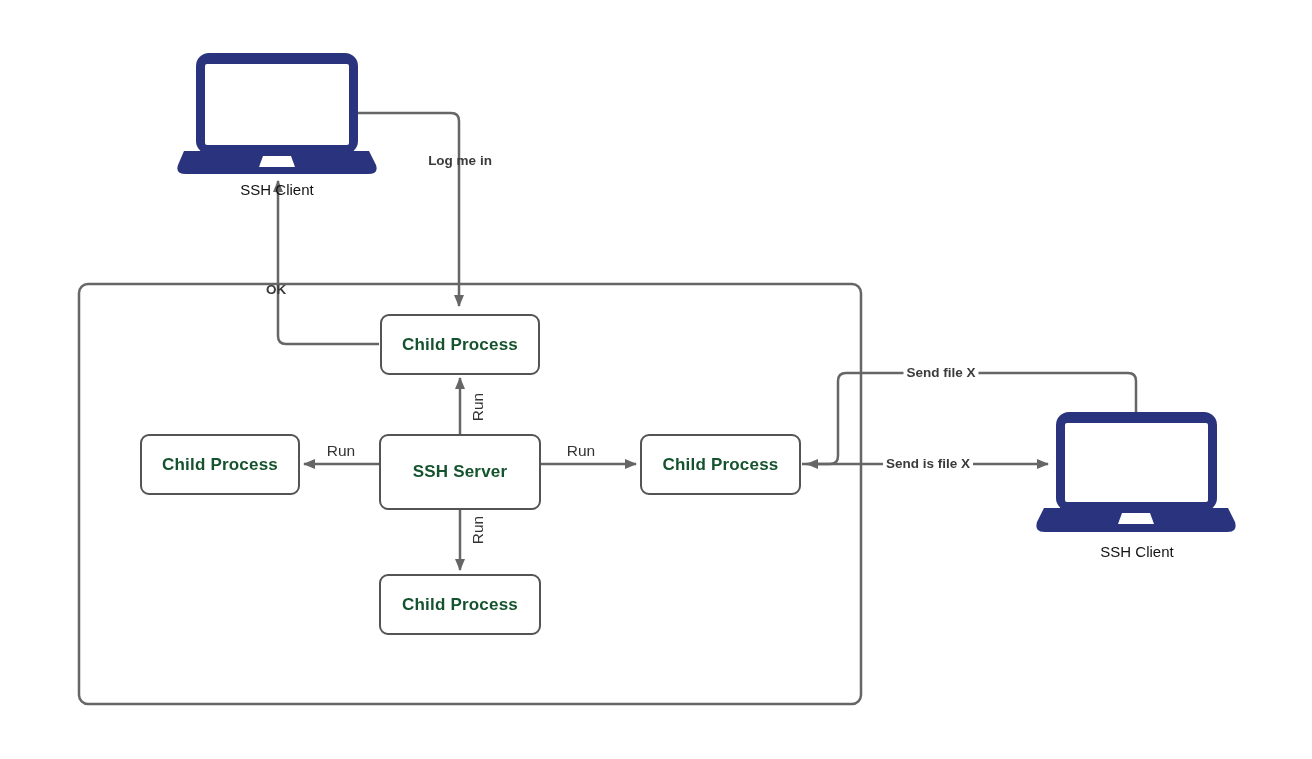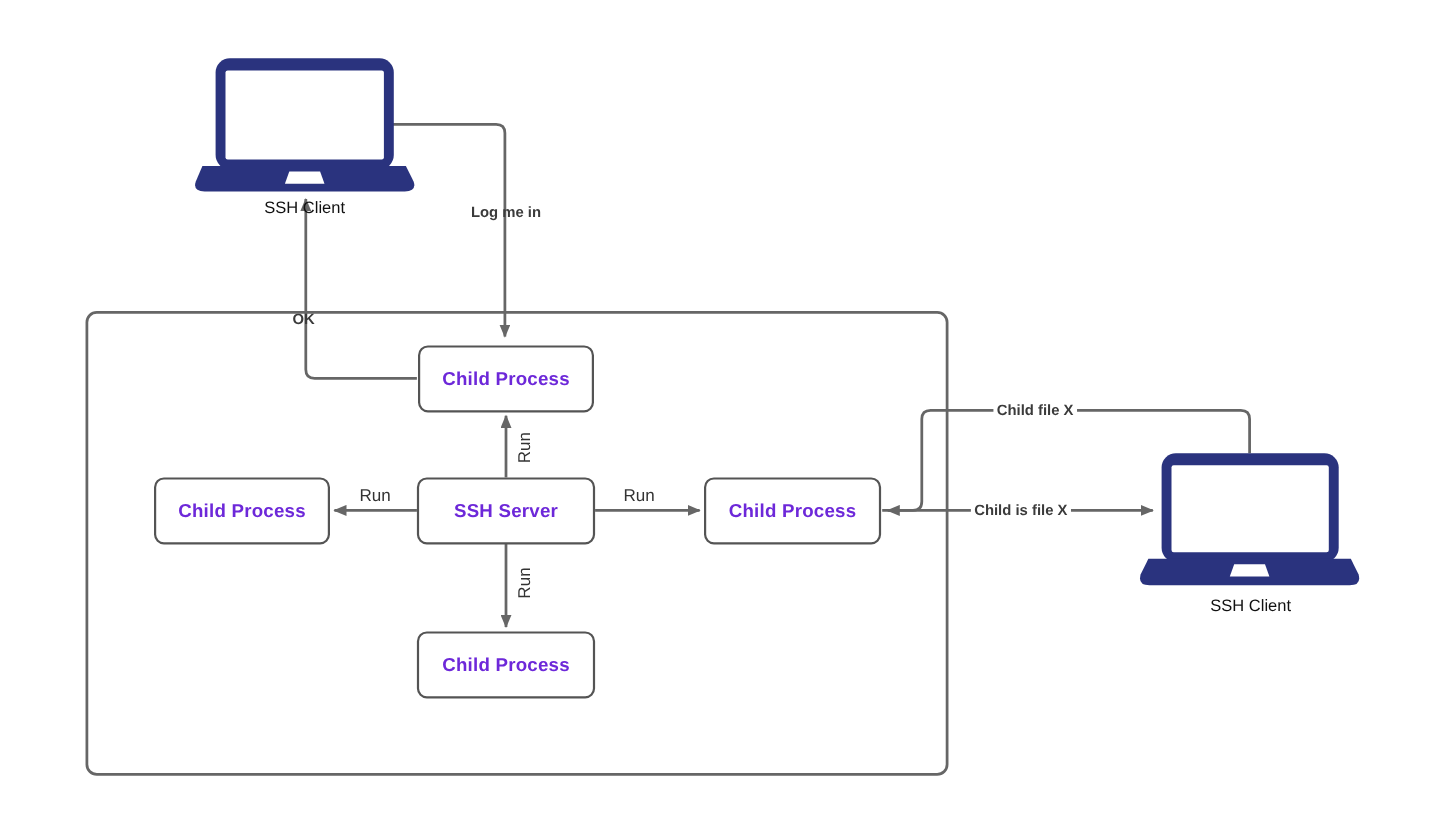--- a/index.html
+++ b/index.html
@@ -24,21 +24,21 @@
     position: absolute;
     box-sizing: border-box;
     background: #ffffff;
     border: 2.5px solid #545454;
     border-radius: 9px;
     display: flex;
     align-items: center;
     justify-content: center;
     font-weight: bold;
     font-size: 17px;
-    color: #6d28d9;
+    color: #14532d;
     letter-spacing: 0.2px;
   }
   .lbl {
     position: absolute;
     transform: translate(-50%, -50%);
     white-space: nowrap;
     line-height: 1;
   }
   .edge-lbl {
     font-weight: bold;
@@ -100,39 +100,39 @@
       <rect x="1065" y="423" width="143" height="79" rx="2" fill="#ffffff"></rect>
       <path d="M 1044 508 L 1228 508 L 1235 522 Q 1238 532 1227 532 L 1045 532 Q 1034 532 1037 522 Z" fill="#2a337e"></path>
       <path d="M 1122 513 L 1150 513 L 1154 524 L 1118 524 Z" fill="#ffffff"></path>
     </g>
   </svg>
 
   <div class="node" style="left:380px; top:314px; width:160px; height:61px;">Child Process</div>
 
   <div class="node" style="left:140px; top:434px; width:160px; height:61px;">Child Process</div>
 
-  <div class="node" style="left:379px; top:434px; width:162px; height:61px;">SSH Server</div>
+  <div class="node" style="left:379px; top:434px; width:162px; height:76px;">SSH Server</div>
 
   <div class="node" style="left:640px; top:434px; width:161px; height:61px;">Child Process</div>
 
   <div class="node" style="left:379px; top:574px; width:162px; height:61px;">Child Process</div>
 
   <div class="lbl client-lbl" style="left:277px; top:189px;">SSH Client</div>
 
   <div class="lbl client-lbl" style="left:1137px; top:551px;">SSH Client</div>
 
-  <div class="lbl edge-lbl" style="left:460px; top:161px;margin-top:32px;">Log me in</div>
+  <div class="lbl edge-lbl" style="left:460px; top:161px;">Log me in</div>
 
   <div class="lbl edge-lbl" style="left:276px; top:266px;margin-top:24px;">OK</div>
 
   <div class="lbl run-lbl vertical" style="left:478px; top:407px;">Run</div>
 
   <div class="lbl run-lbl" style="left:341px; top:451px;">Run</div>
 
   <div class="lbl run-lbl" style="left:581px; top:451px;">Run</div>
 
   <div class="lbl run-lbl vertical" style="left:478px; top:530px;">Run</div>
 
-  <div class="lbl edge-lbl bg" style="left:941px; top:373px;">Child file X</div>
+  <div class="lbl edge-lbl bg" style="left:941px; top:373px;">Send file X</div>
 
-  <div class="lbl edge-lbl bg" style="left:928px; top:464px;">Child is file X</div>
+  <div class="lbl edge-lbl bg" style="left:928px; top:464px;">Send is file X</div>
 
 </div>
 
 </body></html>

